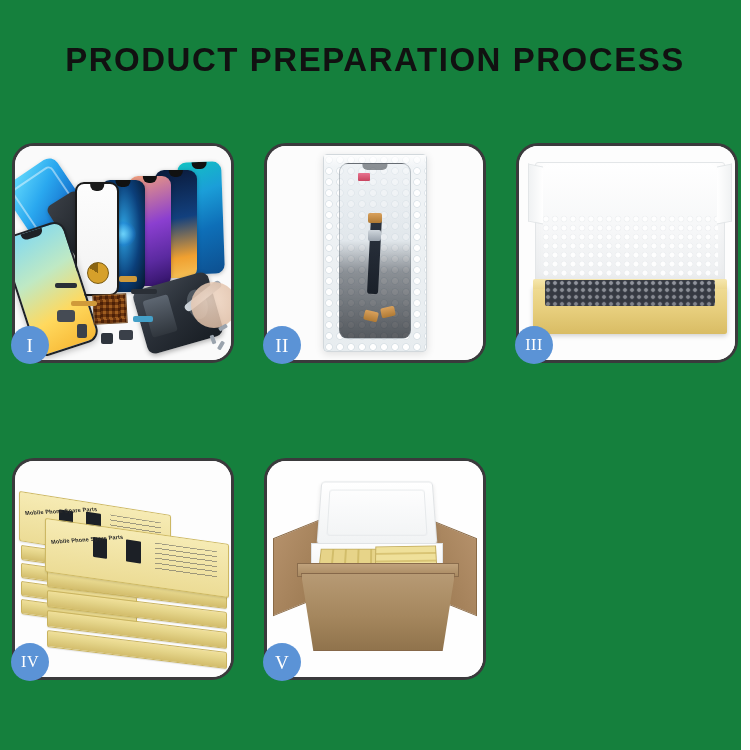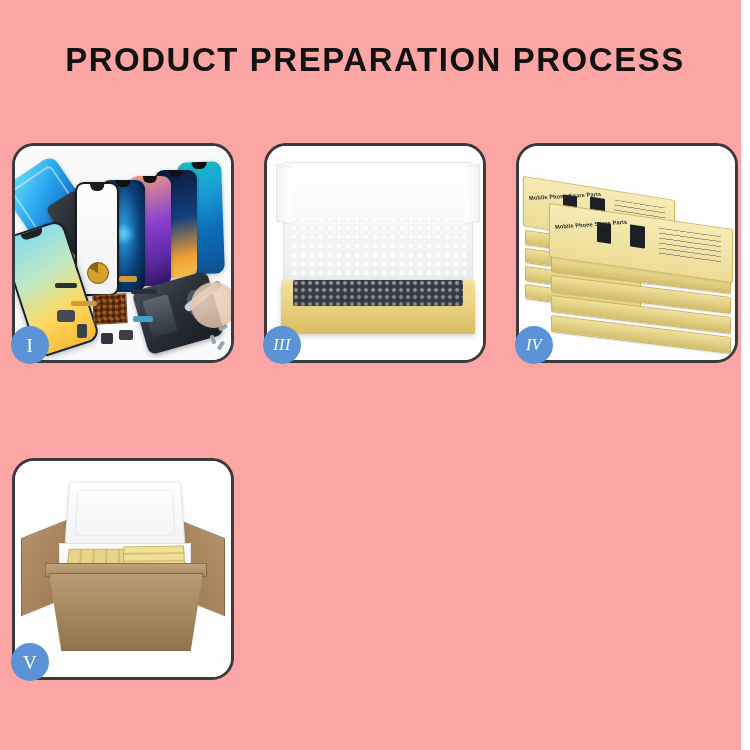--- a/index.html
+++ b/index.html
@@ -2,21 +2,21 @@
 <html><head>
 <meta charset="utf-8">
 <style>
   * { box-sizing: border-box; margin: 0; padding: 0; }
   html, body {
     width: 750px; height: 750px;
     background: #ffffff;
     font-family: "Liberation Sans", sans-serif;
     overflow: hidden;
   }
-  #page { position: relative; width: 741px; height: 750px; background: #fca5a5; padding-left: 28px; }
+  #page { position: relative; width: 741px; height: 750px; background: #15803d; padding-left: 28px; }
 
   
   .header { position: absolute; left: 0; top: 0; width: 750px; text-align: center; }
   .title {
     font-size: 34px; font-weight: 700; color: #111;
     letter-spacing: 1.6px; line-height: 1;
     margin-top: 42px;
     font-family: "Liberation Sans", sans-serif;
     transform: scaleX(0.97); transform-origin: center;
     white-space: nowrap;
@@ -52,21 +52,21 @@
     position: absolute; left: -4px; bottom: -4px;
     width: 38px; height: 38px; border-radius: 50%;
     background: #5b93d6;
     color: #ffffff;
     display: flex; align-items: center; justify-content: center;
     font-family: "Liberation Serif", serif;
     font-size: 19px; line-height: 1;
     letter-spacing: 0.5px;
     z-index: 6;
   }
-  .badge.wide { font-size: 16px; font-style: italic; }
+  .badge.wide { font-size: 16px; }
 
   
   .p1 { background: #fafafa; }
   .ph {
     position: absolute; border-radius: 9px;
     box-shadow: 0 1px 4px rgba(0,0,0,.25);
     overflow: hidden;
   }
   .ph::after {
     content: ""; position: absolute; left: 50%; top: 0;
@@ -483,20 +483,36 @@
 
         <div class="tool"></div>
         <div class="hand"></div>
         <div class="screw s1"></div>
         <div class="screw s2"></div>
         <div class="screw s3"></div>
       </div>
       <div class="badge">I</div>
     </div>
 
+    <div class="panel">
+      <div class="panel-inner p2">
+        <div class="bubblebag">
+          <div class="bagseal"></div>
+          <div class="screenpart">
+            <div class="labeldot"></div>
+            <div class="flexcable"></div>
+            <div class="chipsq"></div>
+            <div class="conn c1"></div>
+            <div class="conn c2"></div>
+            <div class="conn c3"></div>
+          </div>
+        </div>
+      </div>
+      <div class="badge">II</div>
+    </div>
 
     <div class="panel">
       <div class="panel-inner p3">
         <div class="lidfoam">
           <div class="foamtex"></div>
         </div>
         <div class="kraftbox">
           <div class="kraftinner"></div>
         </div>
       </div>

